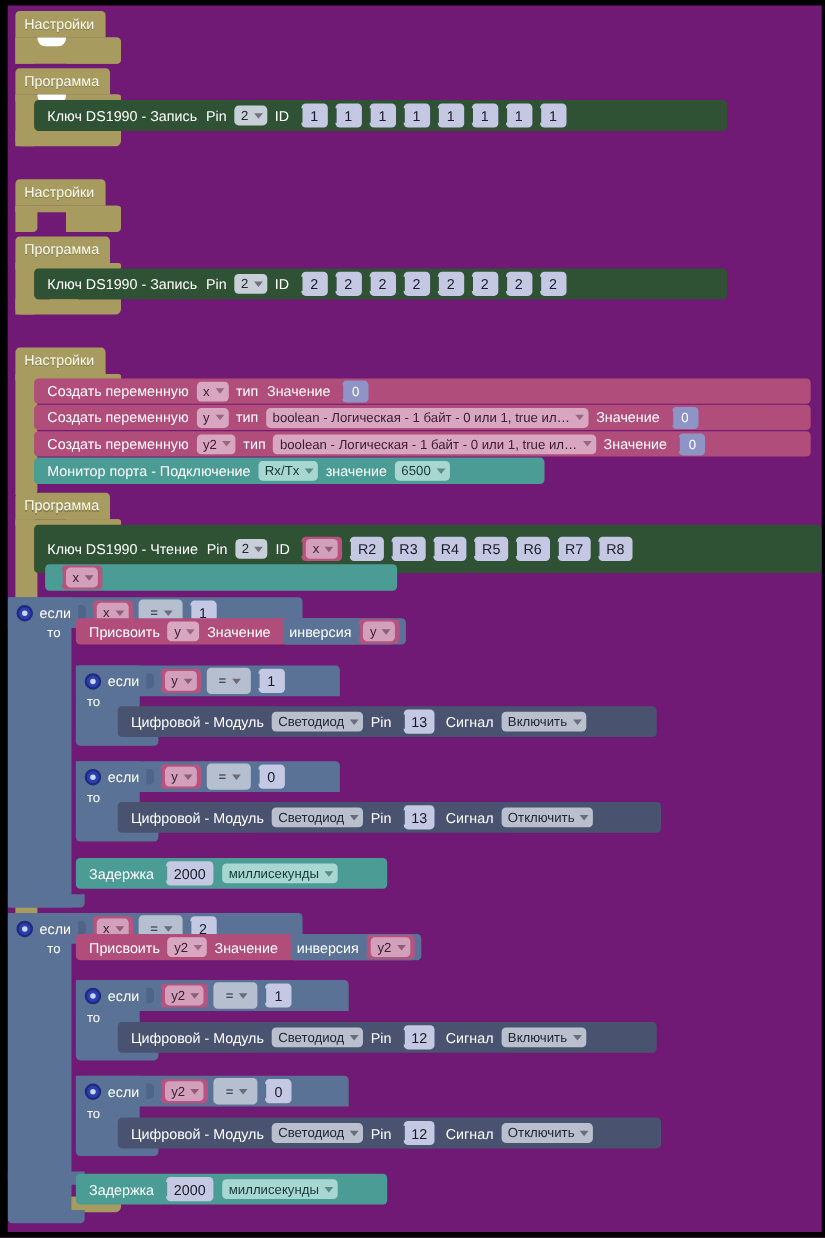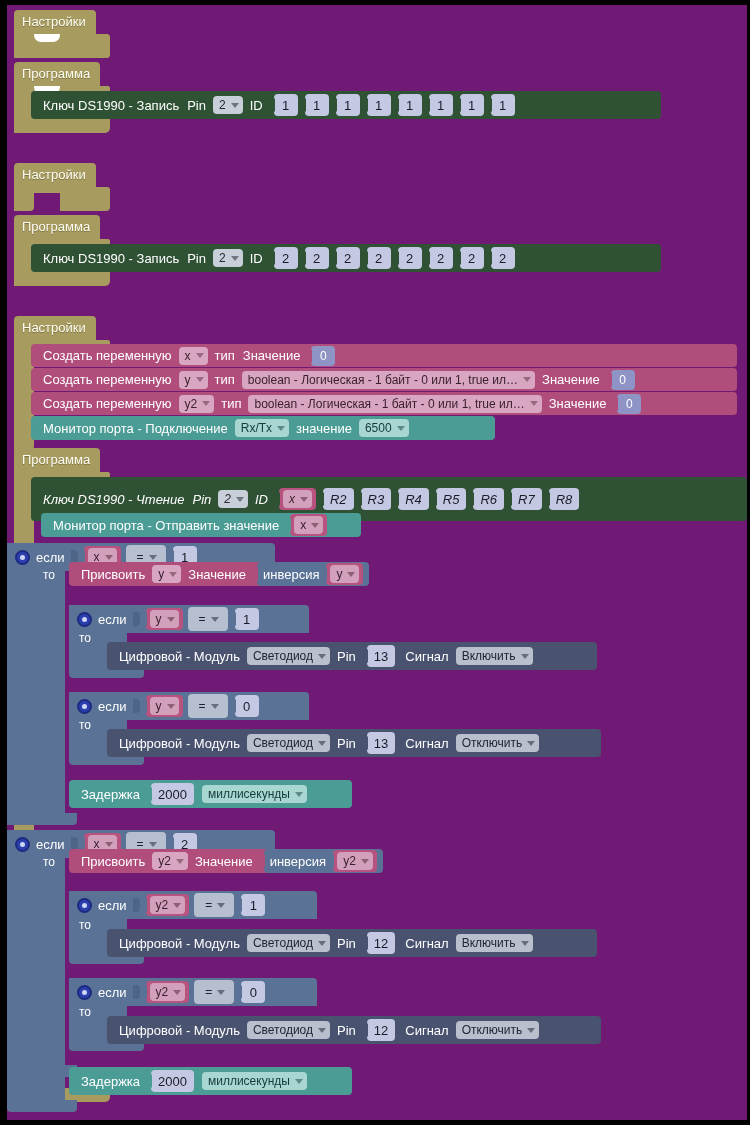--- a/index.html
+++ b/index.html
@@ -350,21 +350,21 @@
         </span>
     </div>
 
     <div class="tab" style="left:7px;top:443px;">Программа</div>
     <div class="body" style="left:7px;top:467px;width:96px;height:6px;"></div>
     <div class="body" style="left:53px;top:467px;width:50px;height:6px;"></div>
     <div class="body" style="left:7px;top:467px;width:20px;height:630px;"></div>
     <div class="foot" style="left:7px;top:1083px;width:96px;height:14px;"></div>
     <div class="notch" style="left:38px;top:1083px;background:#a79b5f;"></div>
 
-    <div class="stmt green" style="left:24px;top:472px;height:44px;width:716px;font-style:italic;">
+    <div class="stmt green" style="left:24px;top:472px;height:44px;width:716px;">
       <span class="lbl">Ключ DS1990 - Чтение</span>
       <span class="lbl">Pin</span>
       <span class="dd gray">
           <span>2</span>
           <i class="car"></i>
         </span>
       <span class="lbl">ID</span>
       <span class="plug onGreen">
         <span class="varb">
             <span class="dd">
@@ -390,21 +390,20 @@
         </span>
       <span class="plug onGreen">
           <span class="num">R7</span>
         </span>
       <span class="plug onGreen">
           <span class="num">R8</span>
         </span>
     </div>
 
     <div class="stmt teal" style="left:34px;top:508px;height:24px;width:320px;">
-      <span class="lbl">Монитор порта - Отправить значение</span>
       <span class="plug onTeal">
         <span class="varb">
             <span class="dd">
               <span>x</span>
               <i class="car"></i>
             </span>
           </span>
       </span>
     </div>
 

